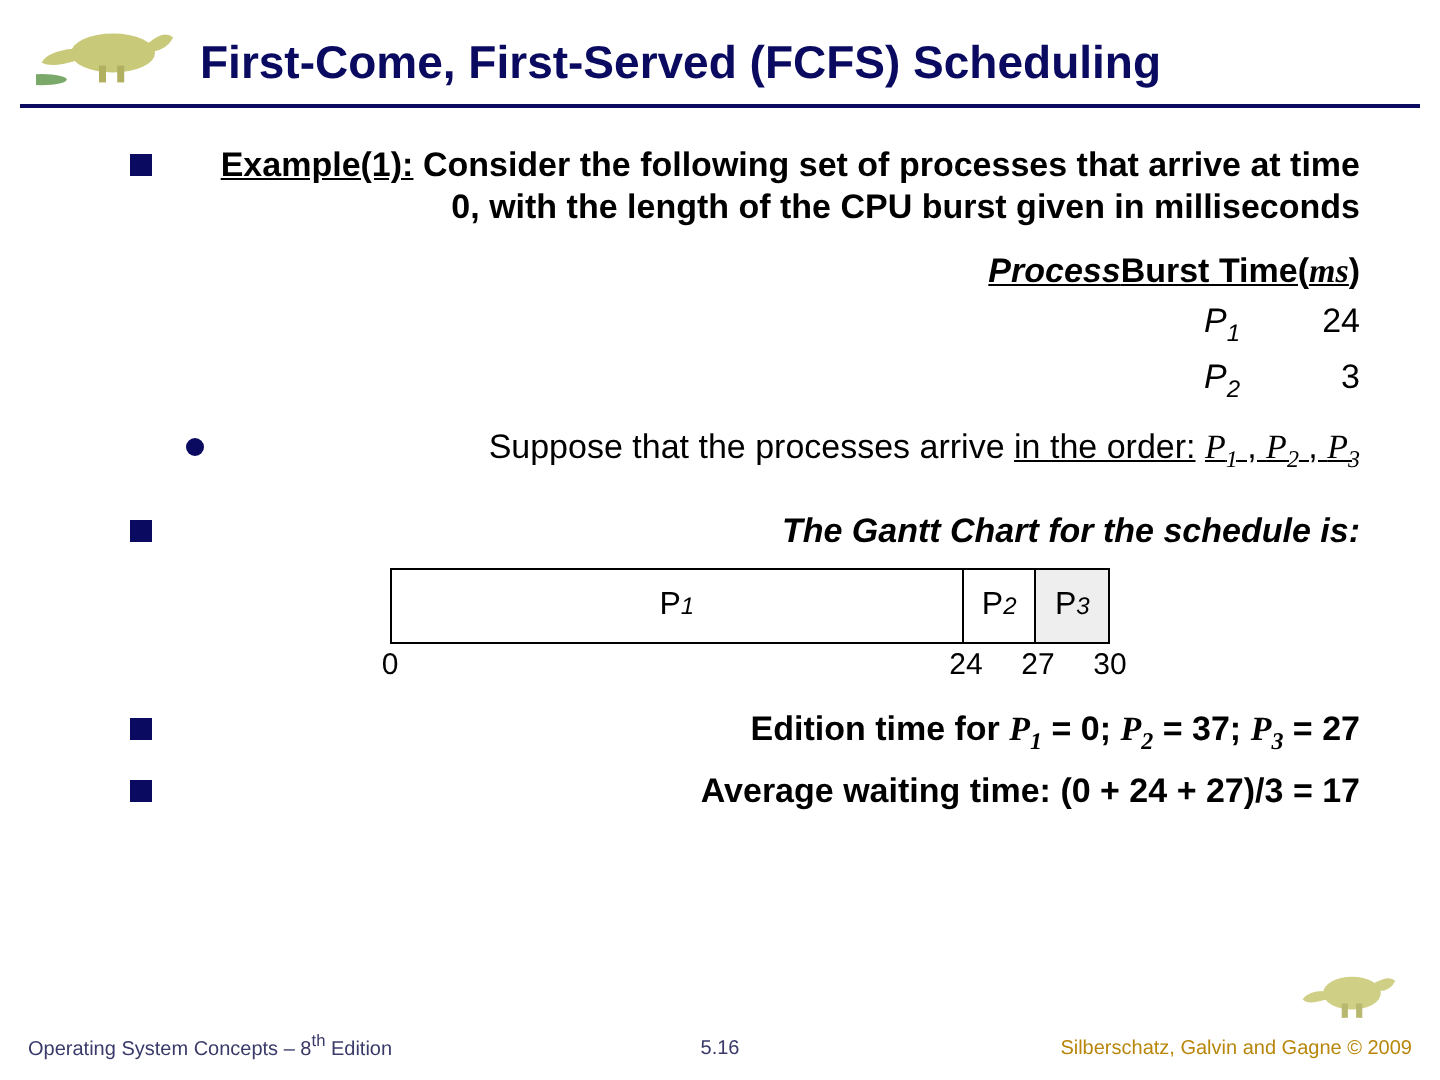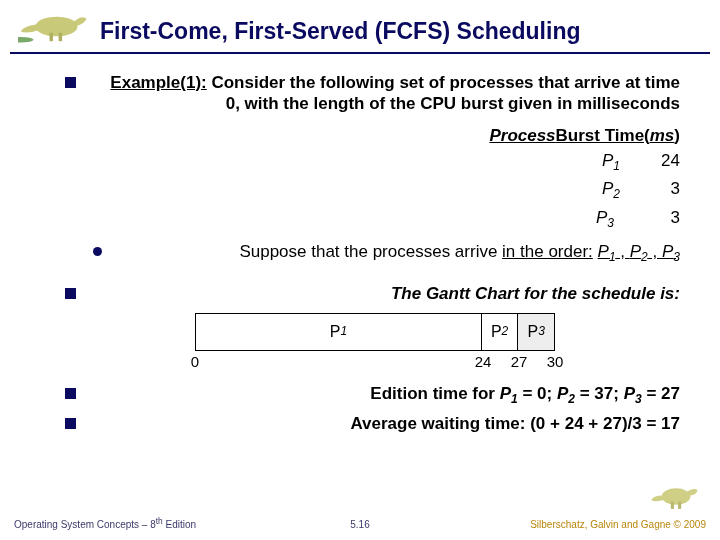--- a/index.html
+++ b/index.html
@@ -83,21 +83,21 @@
     font-size: 17px;
   }
   .dot {
     width: 9px;
     height: 9px;
     border-radius: 50%;
     background: #0a0a60;
     top: 6px;
   }
   .u { text-decoration: underline; }
-  .i { font-style: italic; }
+  .i { font-style: italic; font-family: Liberation Serif, serif; }
   .data-table {
     margin-left: 68px;
     margin-top: 10px;
     font-weight: normal;
     font-size: 17px;
   }
   .data-table .hdr span { text-decoration: underline; font-weight: bold; }
   .data-table .row { margin-top: 4px; }
   .col-p { display: inline-block; width: 90px; font-style: italic; }
   .col-b { display: inline-block; width: 60px; }
@@ -179,23 +179,20 @@
 
     <div class="data-table">
       <div class="hdr">
         <span class="col-p">Process</span><span><span>Burst Time(</span><span class="i">ms</span><span>)</span></span>
       </div>
       <div class="row">
         <span class="col-p"><span>P</span><span class="sub">1</span></span><span class="col-b">24</span>
       </div>
       <div class="row">
         <span class="col-p"><span>P</span><span class="sub">2</span></span><span class="col-b">3</span>
-      </div>
-      <div class="row">
-        <span class="col-p"><span>P</span><span class="sub">3</span></span><span class="col-b" style="padding-left:6px">3</span>
       </div>
     </div>
 
     <div class="lvl2" style="margin-top:10px;">
       <span class="dot"></span>
       <span>Suppose that the processes arrive </span><span class="u">in the order:</span>
       <span class="i u"> <span>P</span><span class="sub">1</span></span><span class="u"> , </span><span class="i u"><span>P</span><span class="sub">2</span></span><span class="u"> , </span><span class="i u"><span>P</span><span class="sub">3</span></span>
     </div>
 
     <div class="spacer"></div>

